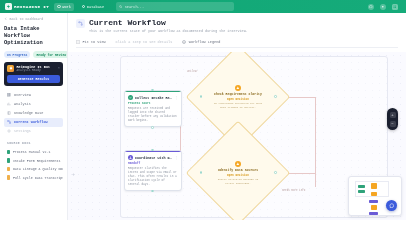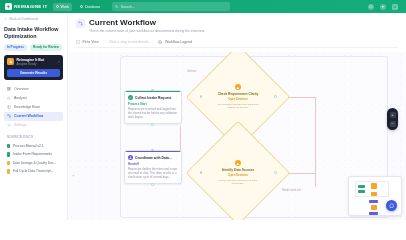--- a/index.html
+++ b/index.html
@@ -2,21 +2,21 @@
 <html><head>
 <meta charset="utf-8">
 <style>
   * { box-sizing: border-box; margin: 0; padding: 0; }
   html, body {
     width: 406px; height: 220px;
     overflow: hidden;
     font-family: "Liberation Sans", sans-serif;
     background: #ffffff;
   }
-  #app { position: relative; width: 367px; height: 220px; }
+  #app { position: relative; width: 367px; height: 220px; font-family: Liberation Mono, monospace; }
 
   
   .topbar {
     position: absolute; top: 0; left: 0; width: 406px; height: 13px;
     background: linear-gradient(90deg,#0e9e6e 0%, #12a877 40%, #16ab7a 100%);
     display: flex; align-items: center; padding: 0 5px; gap: 5px;
   }
   .logo-wrap { display: flex; align-items: center; gap: 2px; }
   .logo-mark {
     width: 7px; height: 7px; border-radius: 1.5px;

